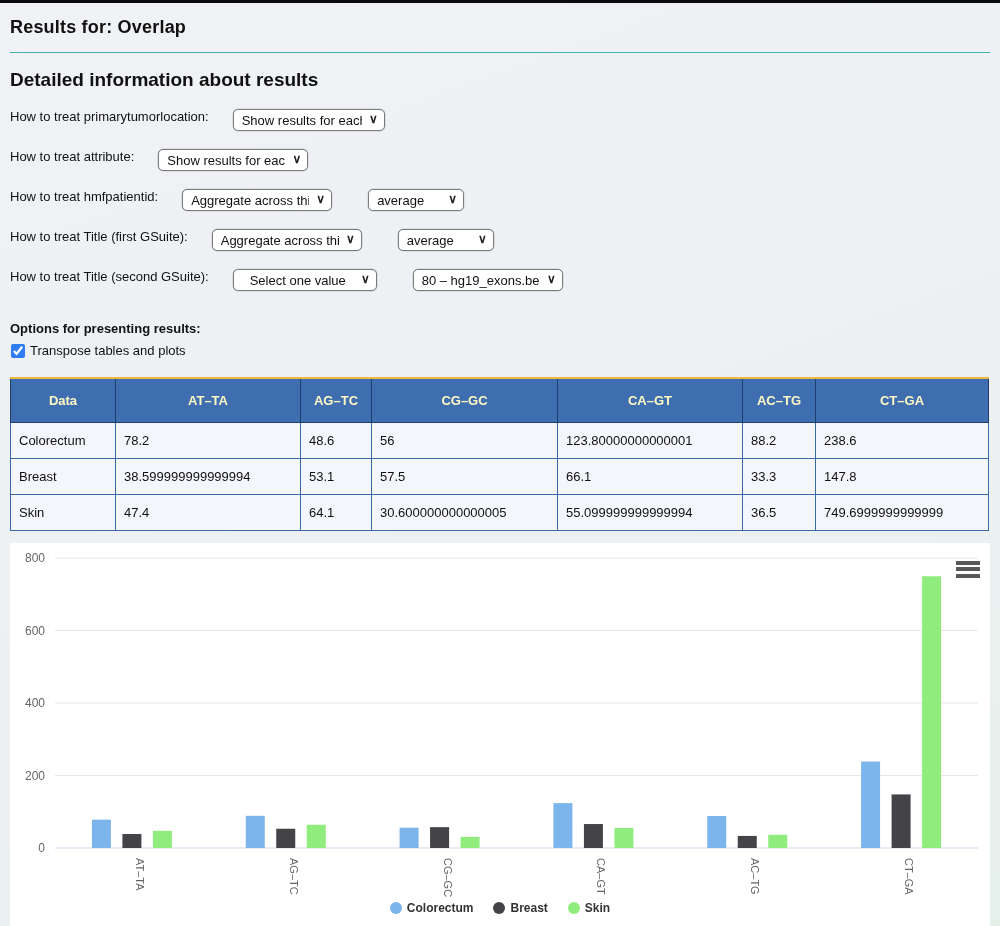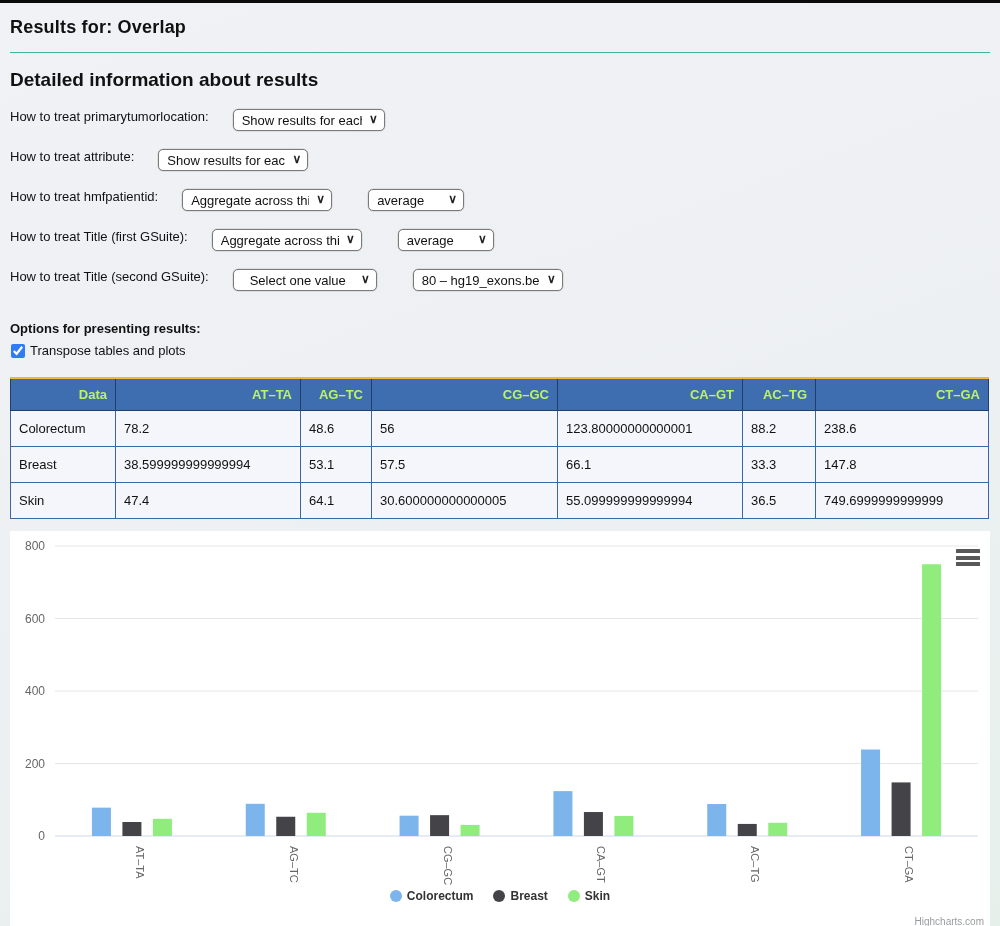--- a/index.html
+++ b/index.html
@@ -40,22 +40,22 @@
   .options-head { font-size:13px; font-weight:bold; margin-top:30px; }
   .check-row { display:flex; align-items:flex-end; margin-top:6px; height:16px; font-size:13px; }
   .check-row input { width:14px; height:14px; margin:0 5px 0 1px; accent-color:#2f7cf6; }
 
   table.results {
     border-collapse:collapse; table-layout:fixed; width:978px;
     margin-top:19px; font-size:13px; background:#f4f6fb;
     border:1px solid #3a67a5; border-top:2px solid #efb73c;
   }
   table.results th {
-    background:#3e6eb0; color:#bef264; font-weight:bold; text-align:right;
-    border:1px solid #1e3f6b; padding:8px 8px; height:32px;
+    background:#3e6eb0; color:#fef9c3; font-weight:bold; text-align:center;
+    border:1px solid #1e3f6b; padding:8px 8px; height:44px;
   }
   table.results td {
     border:1px solid #3a67a5; padding:10px 8px; height:34px;
     color:#111; background:#f4f6fb;
     white-space:nowrap; overflow:hidden;
   }
 
   .chart-box {
     position:relative; width:980px; height:399px;
     background:#fff; margin-top:12px;

